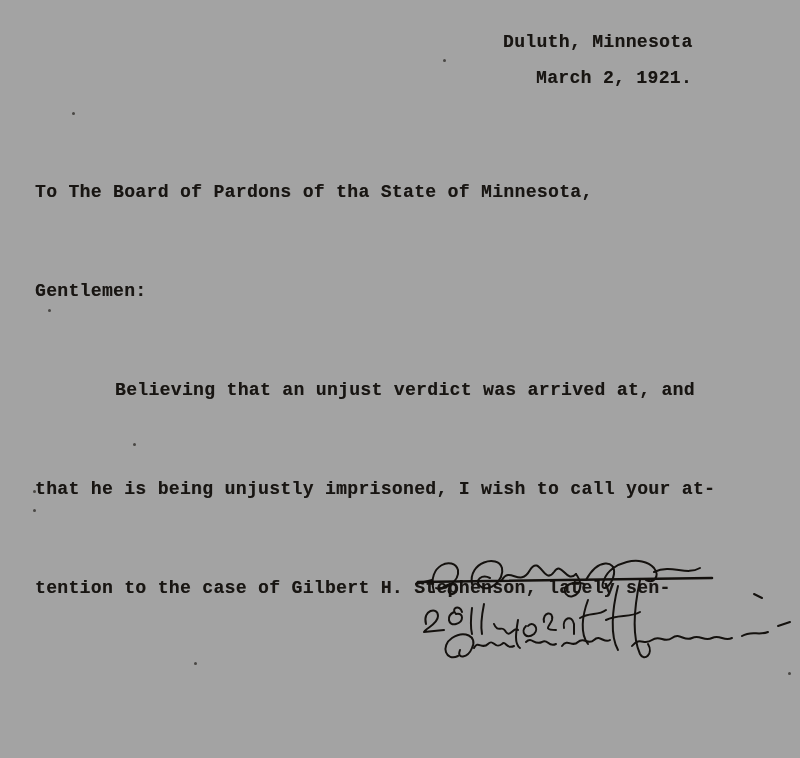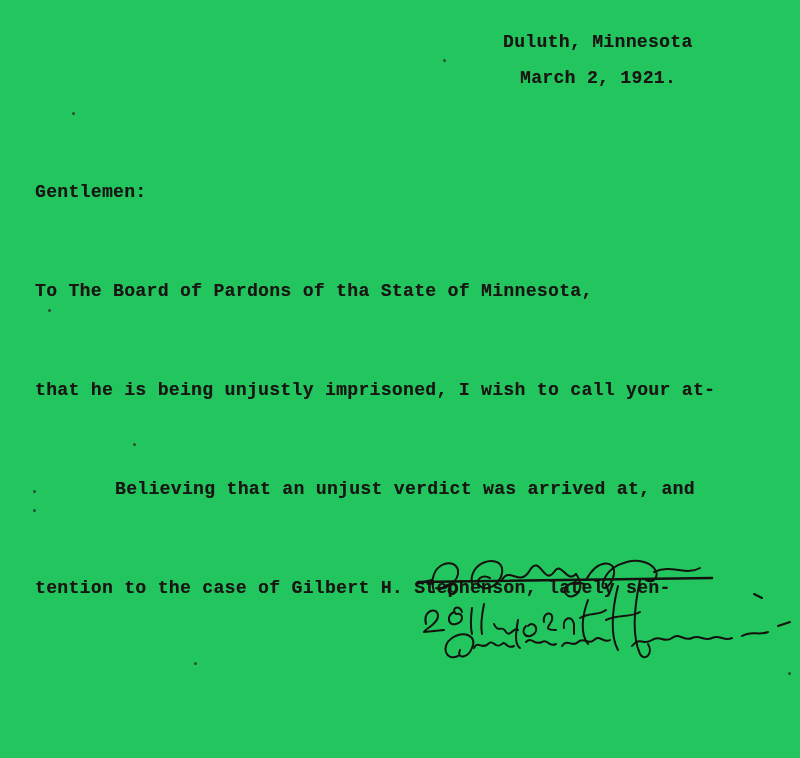--- a/index.html
+++ b/index.html
@@ -1,18 +1,18 @@
 <!DOCTYPE html>
 <html><head>
 <meta charset="utf-8">
 <style>
   html, body { margin:0; padding:0; background:#ffffff; }
   .page {
     position:relative; width:800px; height:758px;
-    background:#22c55e; overflow:hidden;
+    background:#a3a3a3; overflow:hidden;
     font-family:"Liberation Mono","DejaVu Sans Mono",monospace;
     color:#181512;
   }
   .tw {
     font-size:18px; font-weight:700; letter-spacing:0.35px;
     white-space:pre; line-height:33px;
     text-shadow:0.3px 0.3px 0 rgba(24,21,18,0.5);
   }
   .header-line { position:absolute; }
   .body-block { position:absolute; left:35px; top:110px; width:740px; }
@@ -24,27 +24,27 @@
   .signature-svg path { fill:none; stroke:#14110e; stroke-width:2;
          stroke-linecap:round; stroke-linejoin:round; }
   .signature-svg path.strike { stroke-width:2.6; }
 </style>
 </head>
 <body>
 
 <div class="page">
 
   <div class="tw header-line" style="left:503px; top:26px;">Duluth, Minnesota</div>
-  <div class="tw header-line" style="left:520px; top:62px;">March 2, 1921.</div>
+  <div class="tw header-line" style="left:536px; top:62px;">March 2, 1921.</div>
 
   <div class="body-block tw">
+    <div class="line">To The Board of Pardons of tha State of Minnesota,</div>
     <div class="line">Gentlemen:</div>
-    <div class="line">To The Board of Pardons of tha State of Minnesota,</div>
+    <div class="line indent">Believing that an unjust verdict was arrived at, and</div>
     <div class="line">that he is being unjustly imprisoned, I wish to call your at-</div>
-    <div class="line indent">Believing that an unjust verdict was arrived at, and</div>
     <div class="line">tention to the case of Gilbert H. Stephenson, lately sen-</div>
     
     
     
     
     
     
     
     
   </div>

